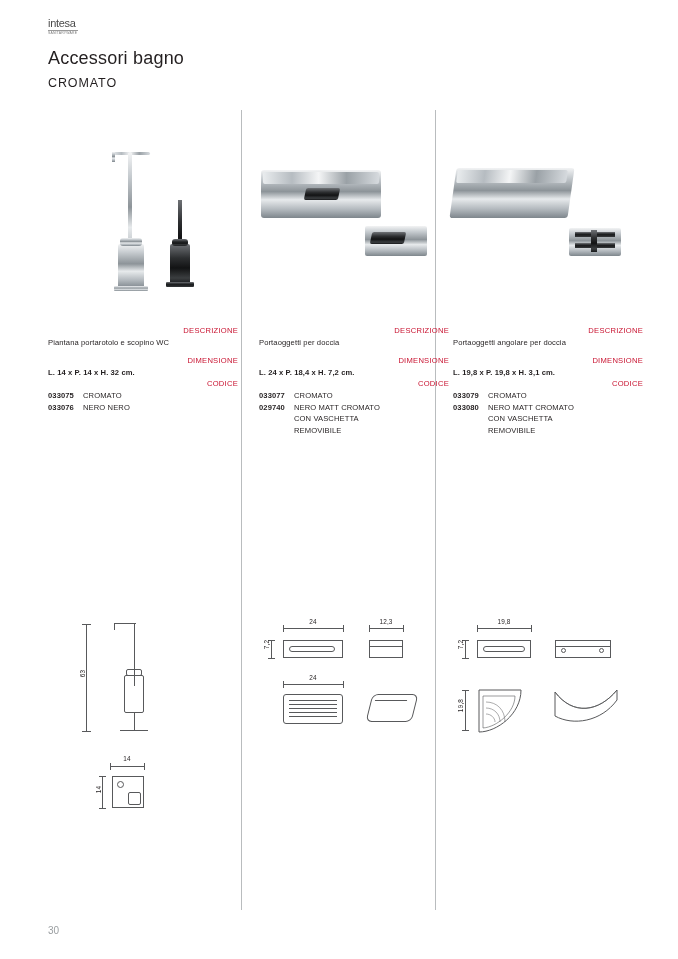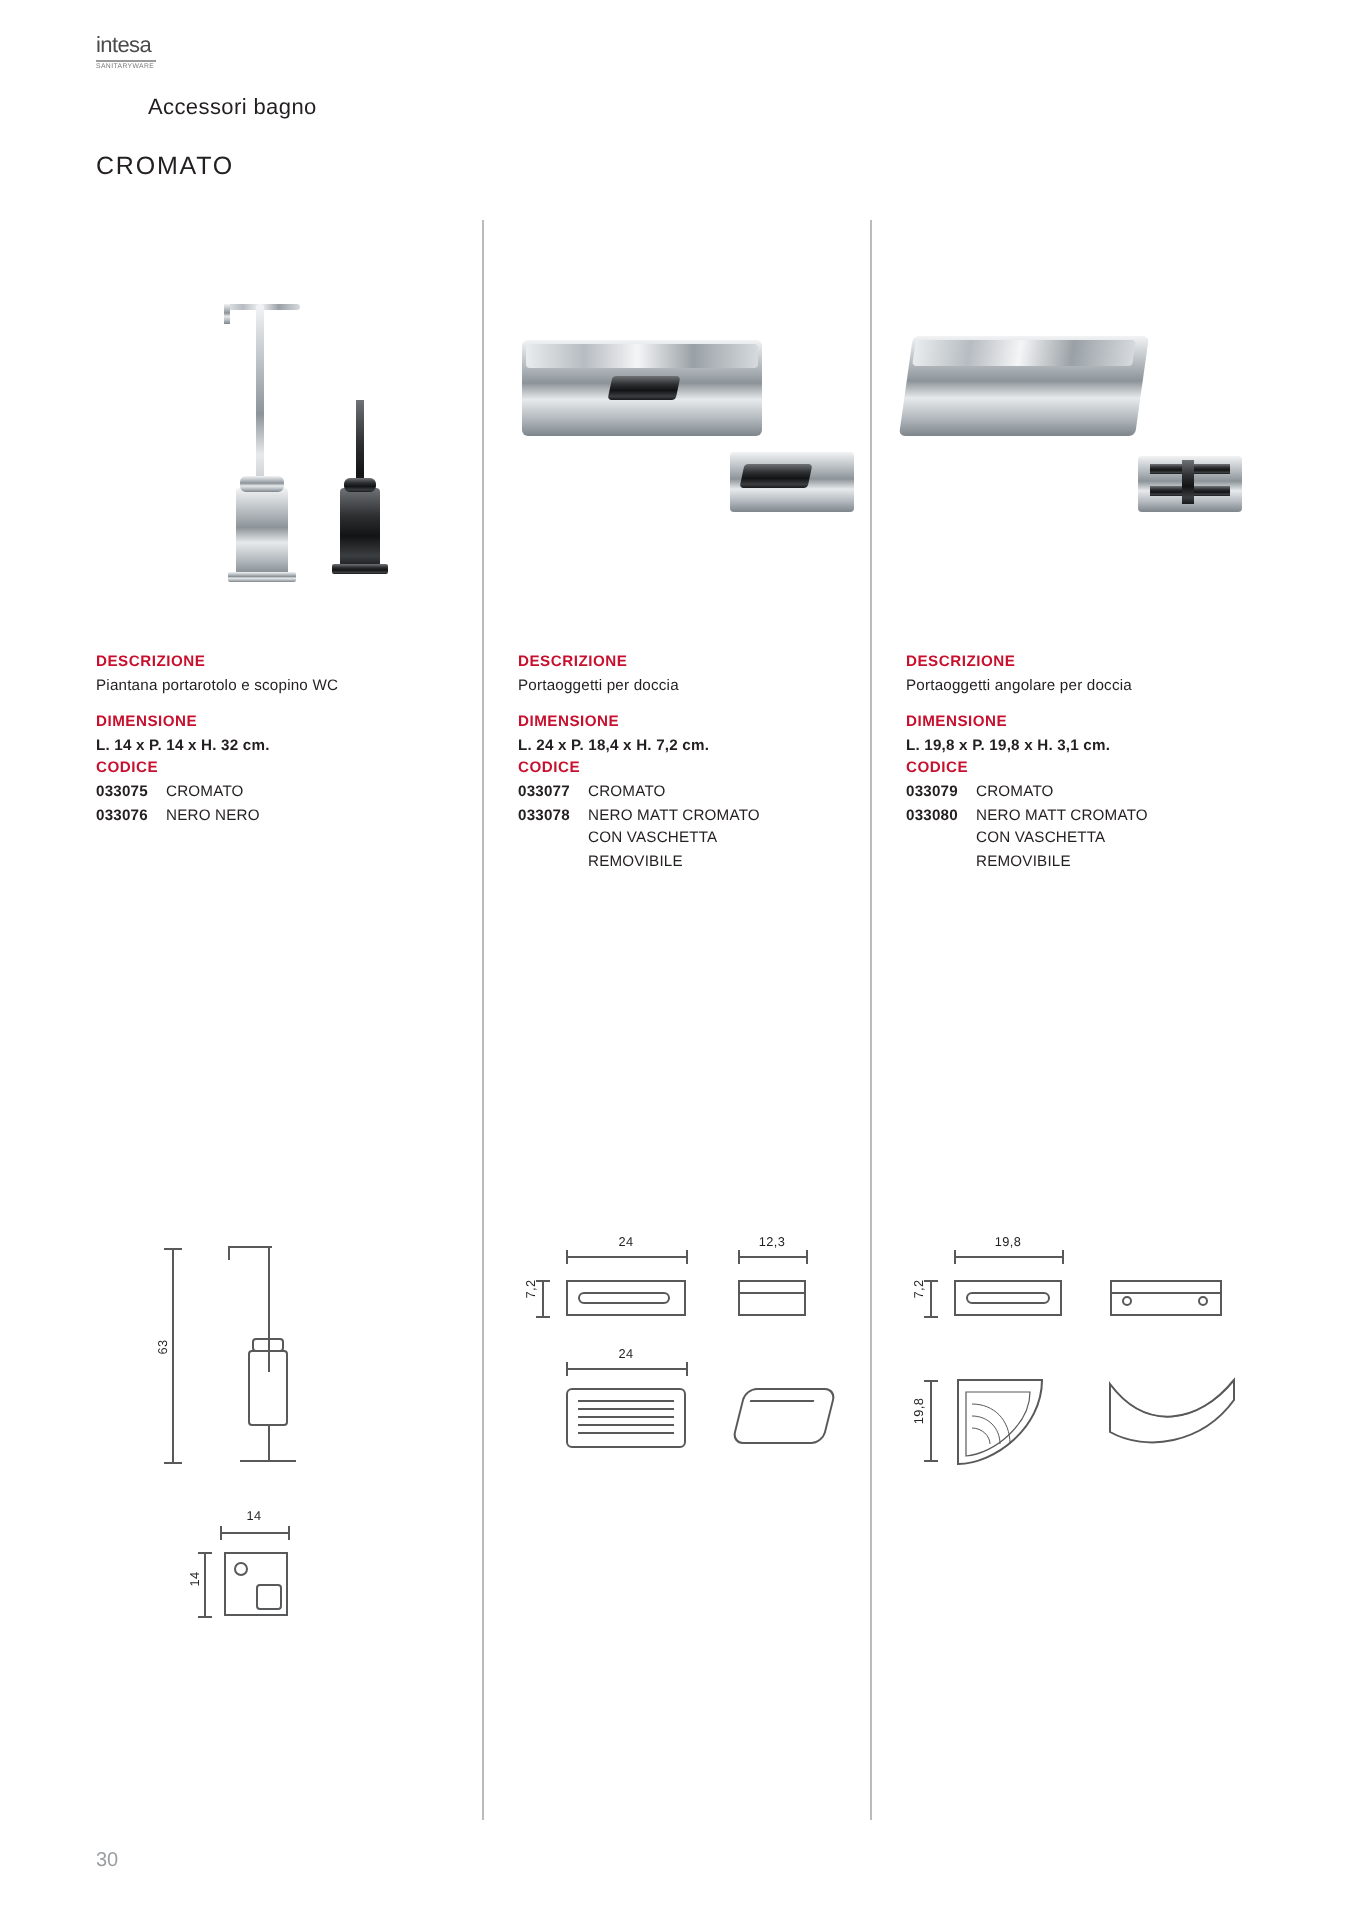--- a/index.html
+++ b/index.html
@@ -42,25 +42,24 @@
     width: 30px;
     height: 1px;
     background: #9a9a9a;
     margin-top: 1px;
   }
 
   .page-title {
     position: absolute;
     left: 48px;
     top: 48px;
-    font-size: 11px;
+    font-size: 18px;
     font-weight: normal;
     color: #231f20;
     letter-spacing: 0.2px;
-    margin-left: 26px;
   }
   .page-subtitle {
     position: absolute;
     left: 48px;
     top: 76px;
     font-size: 12.5px;
     color: #231f20;
     letter-spacing: 0.9px;
   }
 
@@ -97,24 +96,25 @@
     top: 325px;
     width: 190px;
     font-size: 7.6px;
     line-height: 11.6px;
   }
   .descblock.c1 { left: 48px; }
   .descblock.c2 { left: 259px; }
   .descblock.c3 { left: 453px; }
 
   .lbl {
-    font-weight: bold;
+    font-weight: normal;
     color: #c8102e;
     font-size: 7.6px;
     letter-spacing: 0.25px;
+    text-align: right;
   }
   .val {
     color: #231f20;
     font-size: 7.6px;
     letter-spacing: 0.1px;
   }
   .val.bold { font-weight: bold; }
   .gap { height: 7px; }
 
   .code-row {
@@ -263,21 +263,21 @@
   <div class="val">Portaoggetti per doccia</div>
   <div class="gap"></div>
   <div class="lbl">DIMENSIONE</div>
   <div class="val bold">L. 24 x P. 18,4 x H. 7,2 cm.</div>
   <div class="lbl">CODICE</div>
   <div class="code-row">
     <span class="code-num val">033077</span>
     <span class="code-desc val">CROMATO</span>
   </div>
   <div class="code-row">
-    <span class="code-num val">033078</span>
+    <span class="code-num val">029740</span>
     <span class="code-desc val">NERO MATT CROMATO</span>
   </div>
   <div class="code-cont val">CON VASCHETTA</div>
   <div class="code-cont val">REMOVIBILE</div>
 </div>
 
 <div class="descblock c3">
   <div class="lbl">DESCRIZIONE</div>
   <div class="val">Portaoggetti angolare per doccia</div>
   <div class="gap"></div>

